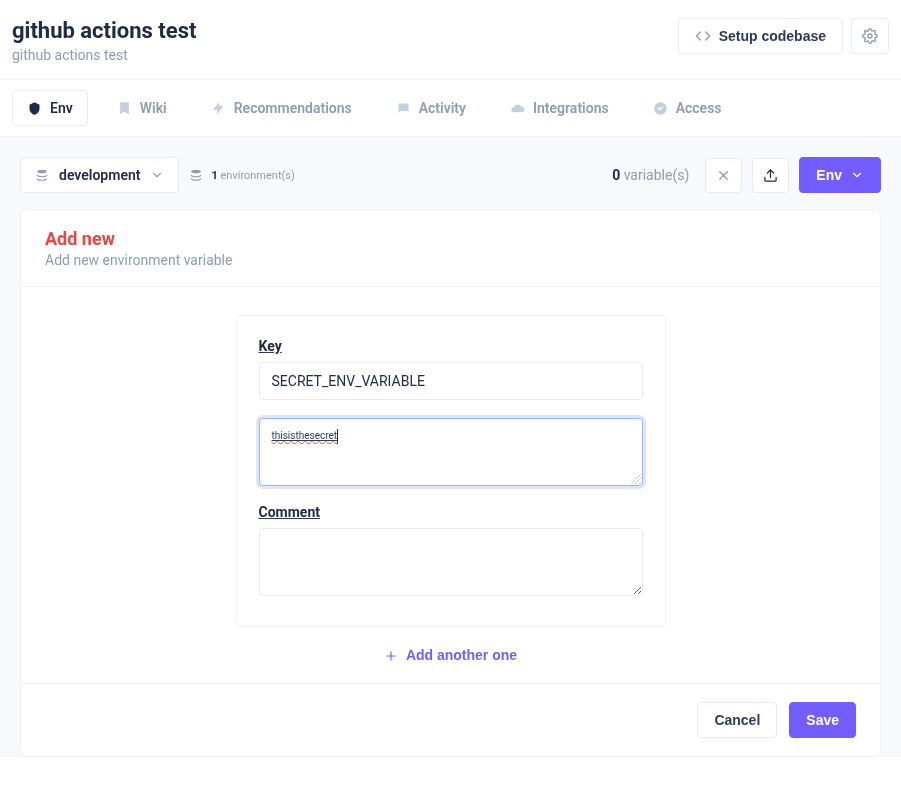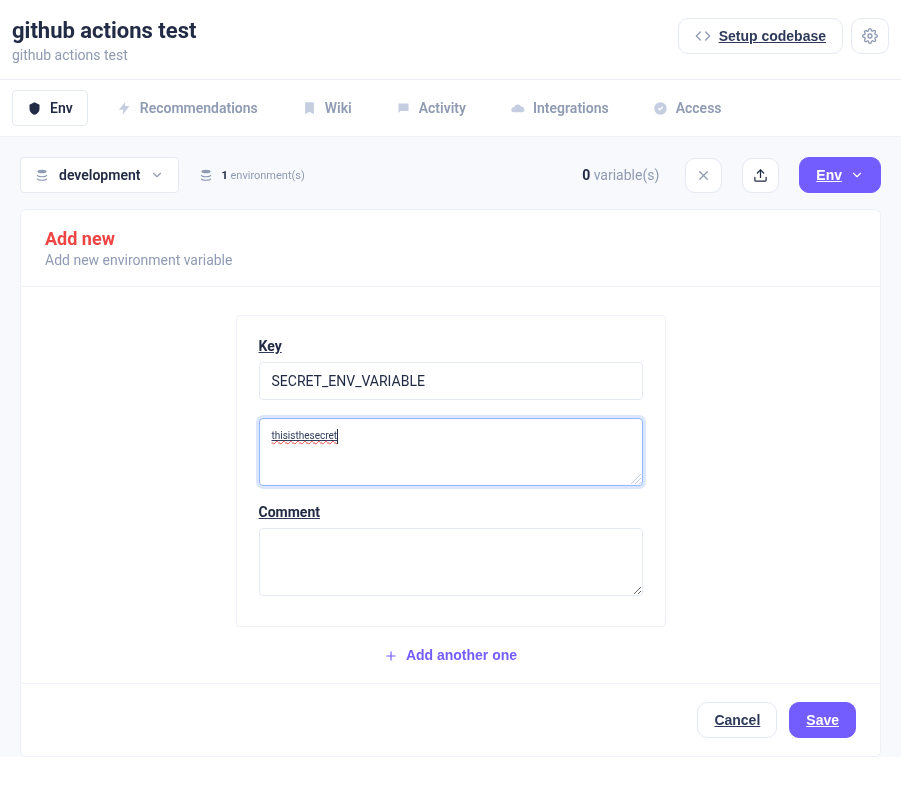--- a/index.html
+++ b/index.html
@@ -1,30 +1,30 @@
 <!DOCTYPE html>
 <html><head>
 <meta charset="utf-8">
 <style>
 * { box-sizing: border-box; margin: 0; padding: 0; }
 body { font-family: -apple-system, BlinkMacSystemFont, "Segoe UI", Roboto, Helvetica, Arial, sans-serif; background: #fff; color: #2e3a59; width: 901px; }
 .header { padding: 18px 12px 16px; display: flex; justify-content: space-between; align-items: flex-start; }
 .header-left h1 { font-size: 22px; font-weight: 700; color: #222b45; margin-bottom: 4px; }
 .header-left .subtitle { font-size: 14px; color: #8f9bb3; }
 .header-right { display: flex; gap: 8px; align-items: center; }
-.btn { display: inline-flex; align-items: center; gap: 8px; padding: 9px 16px; border: 1px solid #e4e9f2; border-radius: 10px; background: #fff; font-size: 14px; font-weight: 600; color: #2e3a59; cursor: pointer; text-decoration: underline; }
+.btn { display: inline-flex; align-items: center; gap: 8px; padding: 9px 16px; border: 1px solid #e4e9f2; border-radius: 4px; background: #fff; font-size: 14px; font-weight: 600; color: #2e3a59; cursor: pointer; }
 .btn-icon-only { padding: 9px 10px; }
 .btn-primary { background: #735dff; color: #fff; border-color: #735dff; }
 .divider { border-top: 1px solid #edf1f7; }
 .tabs { display: flex; gap: 14px; padding: 10px 12px; }
 .tab { display: inline-flex; align-items: center; gap: 8px; padding: 9px 14px; border-radius: 4px; font-size: 14px; font-weight: 600; color: #8f9bb3; cursor: pointer; border: 1px solid transparent; }
 .tab.active { border: 1px solid #e4e9f2; color: #222b45; }
 .tab svg { flex-shrink: 0; }
 .content-wrap { background: #f7f9fc; padding: 20px 20px 0; }
-.toolbar { display: flex; align-items: center; gap: 20px; margin-bottom: 16px; }
+.toolbar { display: flex; align-items: center; gap: 10px; margin-bottom: 16px; }
 .dropdown { display: inline-flex; align-items: center; gap: 10px; padding: 9px 14px; border: 1px solid #e4e9f2; border-radius: 4px; background: #fff; font-size: 14px; font-weight: 600; color: #222b45; cursor: pointer; }
 .env-count { display: inline-flex; align-items: center; gap: 8px; font-size: 11px; color: #8f9bb3; }
 .env-count strong { color: #222b45; font-weight: 700; }
 .spacer { flex: 1; }
 .var-count { font-size: 14px; color: #8f9bb3; margin-right: 6px; }
 .var-count strong { color: #222b45; font-weight: 700; }
 .card { background: #fff; border: 1px solid #edf1f7; border-radius: 6px; }
 .card-header { padding: 18px 24px; border-bottom: 1px solid #edf1f7; }
 .card-header h2 { font-size: 18px; font-weight: 700; color: #ef4444; margin-bottom: 3px; }
 .card-header p { font-size: 14px; color: #8f9bb3; }
@@ -76,32 +76,32 @@
     <span>
       <svg width="15" height="15" viewBox="0 0 24 24" fill="#222b45">
           <path d="M12 2l8 4v6c0 5-3.5 9-8 10-4.5-1-8-5-8-10V6l8-4z"></path>
         </svg>
     </span>
     <span>Env</span>
   </div>
   <div class="tab">
     <span>
       <svg width="15" height="15" viewBox="0 0 24 24" fill="#c5cee0">
+          <path d="M6 2h12a1 1 0 0 1 1 1v18l-7-4-7 4V3a1 1 0 0 1 1-1z"></path>
+        </svg>
+    </span>
+    <span>Wiki</span>
+  </div>
+  <div class="tab">
+    <span>
+      <svg width="15" height="15" viewBox="0 0 24 24" fill="#c5cee0">
           <path d="M13 2L3 14h7l-1 8 11-14h-7l0-6z"></path>
         </svg>
     </span>
     <span>Recommendations</span>
-  </div>
-  <div class="tab">
-    <span>
-      <svg width="15" height="15" viewBox="0 0 24 24" fill="#c5cee0">
-          <path d="M6 2h12a1 1 0 0 1 1 1v18l-7-4-7 4V3a1 1 0 0 1 1-1z"></path>
-        </svg>
-    </span>
-    <span>Wiki</span>
   </div>
   <div class="tab">
     <span>
       <svg width="15" height="15" viewBox="0 0 24 24" fill="#c5cee0">
           <path d="M4 4h16v12H7l-3 3V4z"></path>
         </svg>
     </span>
     <span>Activity</span>
   </div>
   <div class="tab">

